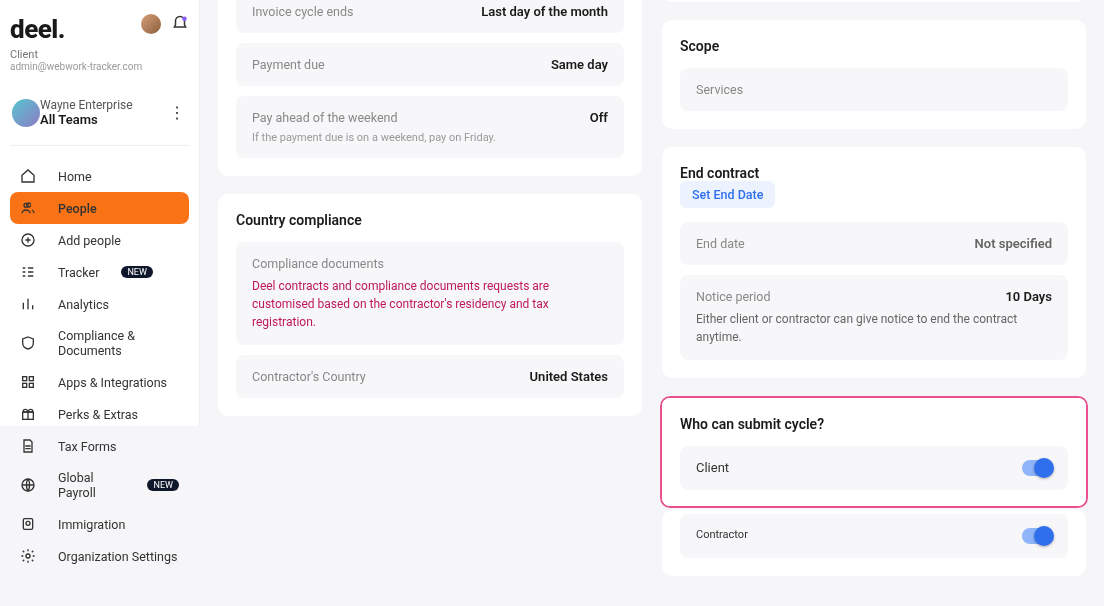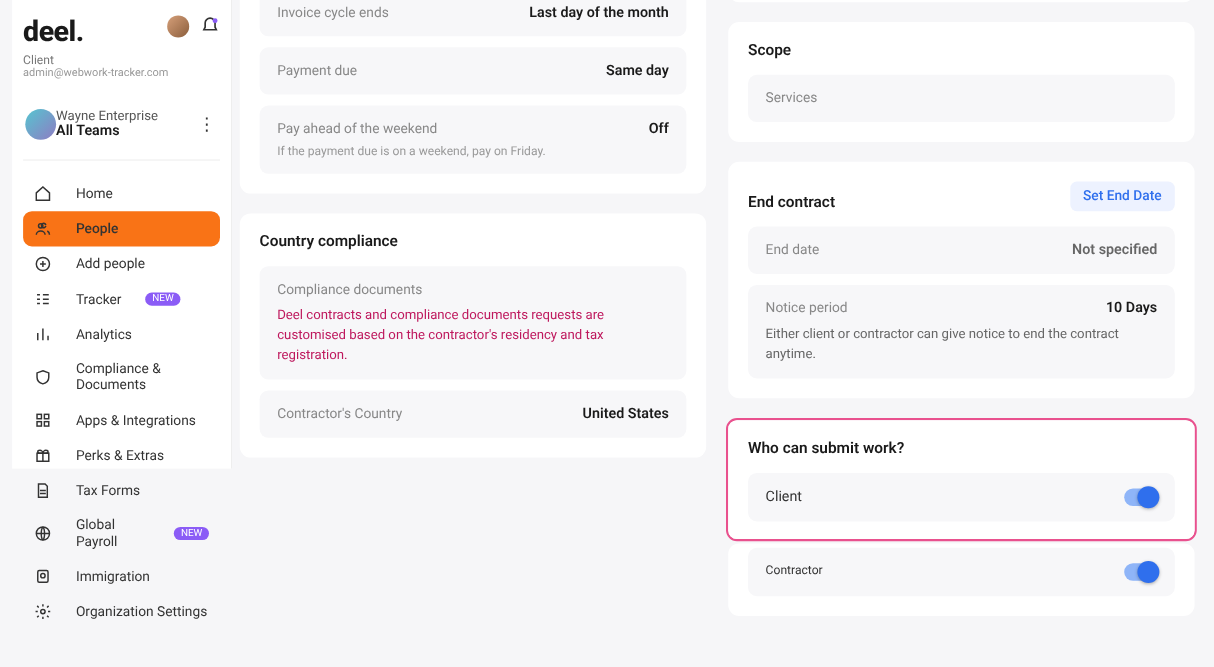--- a/index.html
+++ b/index.html
@@ -1,52 +1,52 @@
 <!DOCTYPE html>
 <html><head>
 <meta charset="utf-8">
 <style>
   * { box-sizing: border-box; margin: 0; padding: 0; }
   body { font-family: -apple-system, BlinkMacSystemFont, "Segoe UI", Roboto, sans-serif; background: #f6f6f8; color: #1a1a1a; width: 1104px; height: 606px; overflow: hidden; }
-  .sidebar { position: fixed; left: 0; top: 0; width: 200px; height: 426px; background: #fff; border-right: 1px solid #eee; padding: 14px 10px; margin-left: 11px; }
+  .sidebar { position: fixed; left: 0; top: 0; width: 200px; height: 426px; background: #fff; border-right: 1px solid #eee; padding: 14px 10px; }
   .logo { font-size: 26px; font-weight: 800; letter-spacing: -0.5px; }
   .sidebar-sub { font-size: 11px; color: #777; margin-top: 4px; }
   .sidebar-email { font-size: 10px; color: #999; }
   .topicons { position: absolute; top: 14px; right: 10px; display: flex; gap: 10px; align-items: center; }
   .avatar-sm { width: 20px; height: 20px; border-radius: 50%; background: linear-gradient(135deg,#d6a07a,#8b5e3c); }
   .bell { width: 18px; height: 18px; position: relative; }
   .sel { margin-top: 22px; display: flex; align-items: center; padding: 4px 2px; position: relative; }
   .sel-avatar { width: 28px; height: 28px; border-radius: 50%; background: linear-gradient(135deg,#56c5d0,#8e7cc3); }
   .sel-name { font-size: 12px; color: #555; }
   .sel-team { font-size: 13px; font-weight: 600; }
   .dots { position: absolute; right: 4px; font-size: 16px; color: #333; }
   .divider { height: 1px; background: #eee; margin: 14px 0; }
   .nav-item { display: flex; align-items: center; gap: 22px; padding: 8px 10px; border-radius: 8px; font-size: 12.5px; color: #333; cursor: pointer; }
   .nav-item.active { background: #f97316; font-weight: 500; }
   .nav-icon { width: 16px; height: 16px; display: flex; align-items: center; justify-content: center; flex-shrink: 0; }
-  .badge { background: #8b5cf6; color: #fff; font-size: 9px; padding: 1px 6px; border-radius: 8px; }
+  .badge { background: #0f172a; color: #fff; font-size: 9px; padding: 1px 6px; border-radius: 8px; }
 
   .main { margin-left: 200px; padding: 0 18px 18px 18px; height: 606px; overflow: hidden; display: flex; gap: 20px; }
   .col { flex: 1; display: flex; flex-direction: column; gap: 18px; }
   .card { background: #fff; border-radius: 10px; padding: 18px; }
   .row { background: #f7f7f9; border-radius: 8px; padding: 14px 16px; display: flex; justify-content: space-between; align-items: flex-start; font-size: 13px; }
   .row+.row { margin-top: 10px; }
   .lbl { color: #888; font-size: 12.5px; }
   .val { font-weight: 600; font-size: 13px; }
   .val-muted { font-weight: 600; color: #666; }
   .note { font-size: 11px; color: #999; margin-top: 6px; }
   .section-title { font-size: 14px; font-weight: 600; margin-bottom: 14px; }
   .desc { font-size: 12px; color: #be185d; line-height: 1.5; margin-top: 6px; }
   .link { color: #2f6fed; font-size: 12.5px; font-weight: 500; background: #edf2ff; padding: 6px 12px; border-radius: 6px; }
   .toggle { width: 30px; height: 16px; background: #2f6fed; border-radius: 10px; position: relative; }
   .toggle::after { content: ''; position: absolute; right: -2px; top: -2px; width: 20px; height: 20px; background: #2f6fed; border-radius: 50%; box-shadow: 0 1px 3px rgba(0,0,0,0.3); }
   .trackbg { background: #8fb5f8; }
   .highlight { border: 2px solid #e9518e; border-radius: 10px; margin: 0 -2px; }
   .highlight .card { border-radius: 8px; }
-  .head-row { display: flex; justify-content: space-between; align-items: flex-end; margin-bottom: 14px; }
+  .head-row { display: flex; justify-content: space-between; align-items: flex-start; margin-bottom: 14px; flex-direction: column; }
   svg { display: block; }
 </style>
 </head>
 <body>
 
 <div class="sidebar">
   <div class="logo">deel.</div>
   <div class="topicons">
     <div class="avatar-sm"></div>
     <div class="bell">
@@ -234,21 +234,21 @@
         <div style="display:flex;justify-content:space-between;width:100%">
           <span class="lbl">Notice period</span>
           <span class="val">10 Days</span>
         </div>
         <div class="desc" style="color:#666">Either client or contractor can give notice to end the contract anytime.</div>
       </div>
     </div>
 
     <div class="highlight">
       <div class="card" style="padding-bottom:16px">
-        <div class="section-title">Who can submit work?</div>
+        <div class="section-title">Who can submit cycle?</div>
         <div class="row">
           <span style="font-size:13px;color:#333">Client</span>
           <div class="toggle trackbg"></div>
         </div>
       </div>
     </div>
     <div class="card" style="margin-top:-16px;padding-top:4px">
       <div class="row">
         <span style="font-size:11px;color:#333">Contractor</span>
         <div class="toggle trackbg"></div>

